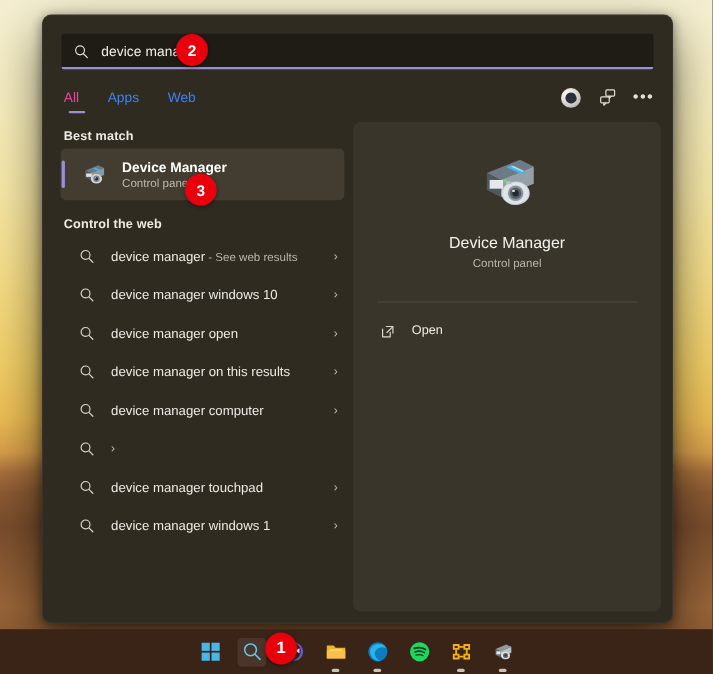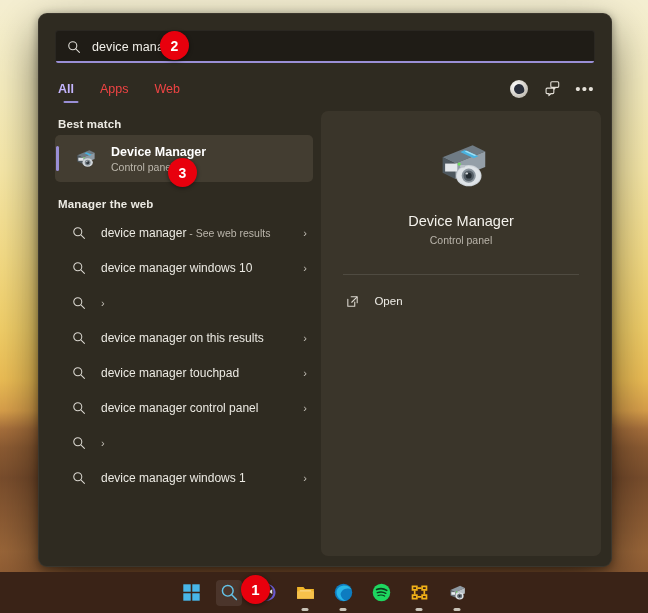--- a/index.html
+++ b/index.html
@@ -88,26 +88,26 @@
 
   
   .navrow {
     display:flex; align-items:center;
     padding:13px 16px 0 16px;
     height:46px;
   }
   .tabs { display:flex; align-items:flex-start; gap:0; }
   .tab {
     position:relative;
-    font-size:12.5px; color:#ef4444;
+    font-size:12.5px; color:#3b82f6;
     padding:2px 13px 9px 13px;
     cursor:default; white-space:nowrap;
   }
   .tab:first-child { padding-left:3px; }
-  .tab.active { color:#c4b5fd; font-weight:700; }
+  .tab.active { color:#ec4899; font-weight:400; }
   .tab.active::after {
     content:""; position:absolute;
     left:50%; transform:translateX(-50%);
     bottom:2px; width:15px; height:2.5px;
     background:#9a8fd6; border-radius:2px;
   }
   .tab .chev { font-size:9px; margin-left:4px; opacity:.85; }
 
   .nav-spacer { flex:1 1 auto; }
   .nav-icons { display:flex; align-items:center; gap:13px; padding-bottom:8px; }
@@ -280,21 +280,21 @@
             <ellipse cx="16.3" cy="17.2" rx="1.7" ry="1.7" fill="#2d343a"></ellipse>
             <ellipse cx="15.5" cy="16.3" rx="0.6" ry="0.6" fill="#e9edf0"></ellipse>
           </svg>
         </span>
         <span class="best-txt">
           <span class="best-title">Device Manager</span>
           <span class="best-sub">Control panel</span>
         </span>
       </div>
 
-      <div class="section-head" style="padding-top:16px">Manager the web</div>
+      <div class="section-head" style="padding-top:16px">Control the web</div>
 
       <div class="web-list">
 
       <div class="web-row">
             <span class="web-ic"><svg viewBox="0 0 16 16" width="14" height="14">
                 <circle cx="6.6" cy="6.6" r="4.6" fill="none" stroke="#e7e4dd" stroke-width="1.2"></circle>
                 <line x1="10.1" y1="10.1" x2="14.2" y2="14.2" stroke="#e7e4dd" stroke-width="1.2" stroke-linecap="round"></line>
               </svg></span>
             <span class="web-label">device manager<span class="dim"> - See web results</span></span>
             <span class="web-chev">›</span>
@@ -305,51 +305,52 @@
                 <line x1="10.1" y1="10.1" x2="14.2" y2="14.2" stroke="#e7e4dd" stroke-width="1.2" stroke-linecap="round"></line>
               </svg></span>
             <span class="web-label">device manager <b>windows 10</b></span>
             <span class="web-chev">›</span>
           </div>
           <div class="web-row">
             <span class="web-ic"><svg viewBox="0 0 16 16" width="14" height="14">
                 <circle cx="6.6" cy="6.6" r="4.6" fill="none" stroke="#e7e4dd" stroke-width="1.2"></circle>
                 <line x1="10.1" y1="10.1" x2="14.2" y2="14.2" stroke="#e7e4dd" stroke-width="1.2" stroke-linecap="round"></line>
               </svg></span>
+            <span class="web-label">device manager <b>open</b></span>
             <span class="web-chev">›</span>
           </div>
           <div class="web-row">
             <span class="web-ic"><svg viewBox="0 0 16 16" width="14" height="14">
                 <circle cx="6.6" cy="6.6" r="4.6" fill="none" stroke="#e7e4dd" stroke-width="1.2"></circle>
                 <line x1="10.1" y1="10.1" x2="14.2" y2="14.2" stroke="#e7e4dd" stroke-width="1.2" stroke-linecap="round"></line>
               </svg></span>
             <span class="web-label">device manager <b>on this results</b></span>
             <span class="web-chev">›</span>
           </div>
           <div class="web-row">
             <span class="web-ic"><svg viewBox="0 0 16 16" width="14" height="14">
                 <circle cx="6.6" cy="6.6" r="4.6" fill="none" stroke="#e7e4dd" stroke-width="1.2"></circle>
                 <line x1="10.1" y1="10.1" x2="14.2" y2="14.2" stroke="#e7e4dd" stroke-width="1.2" stroke-linecap="round"></line>
               </svg></span>
+            <span class="web-label">device manager <b>computer</b></span>
+            <span class="web-chev">›</span>
+          </div>
+          <div class="web-row">
+            <span class="web-ic"><svg viewBox="0 0 16 16" width="14" height="14">
+                <circle cx="6.6" cy="6.6" r="4.6" fill="none" stroke="#e7e4dd" stroke-width="1.2"></circle>
+                <line x1="10.1" y1="10.1" x2="14.2" y2="14.2" stroke="#e7e4dd" stroke-width="1.2" stroke-linecap="round"></line>
+              </svg></span>
+            <span class="web-chev">›</span>
+          </div>
+          <div class="web-row">
+            <span class="web-ic"><svg viewBox="0 0 16 16" width="14" height="14">
+                <circle cx="6.6" cy="6.6" r="4.6" fill="none" stroke="#e7e4dd" stroke-width="1.2"></circle>
+                <line x1="10.1" y1="10.1" x2="14.2" y2="14.2" stroke="#e7e4dd" stroke-width="1.2" stroke-linecap="round"></line>
+              </svg></span>
             <span class="web-label">device manager <b>touchpad</b></span>
-            <span class="web-chev">›</span>
-          </div>
-          <div class="web-row">
-            <span class="web-ic"><svg viewBox="0 0 16 16" width="14" height="14">
-                <circle cx="6.6" cy="6.6" r="4.6" fill="none" stroke="#e7e4dd" stroke-width="1.2"></circle>
-                <line x1="10.1" y1="10.1" x2="14.2" y2="14.2" stroke="#e7e4dd" stroke-width="1.2" stroke-linecap="round"></line>
-              </svg></span>
-            <span class="web-label">device manager <b>control panel</b></span>
-            <span class="web-chev">›</span>
-          </div>
-          <div class="web-row">
-            <span class="web-ic"><svg viewBox="0 0 16 16" width="14" height="14">
-                <circle cx="6.6" cy="6.6" r="4.6" fill="none" stroke="#e7e4dd" stroke-width="1.2"></circle>
-                <line x1="10.1" y1="10.1" x2="14.2" y2="14.2" stroke="#e7e4dd" stroke-width="1.2" stroke-linecap="round"></line>
-              </svg></span>
             <span class="web-chev">›</span>
           </div>
           <div class="web-row">
             <span class="web-ic"><svg viewBox="0 0 16 16" width="14" height="14">
                 <circle cx="6.6" cy="6.6" r="4.6" fill="none" stroke="#e7e4dd" stroke-width="1.2"></circle>
                 <line x1="10.1" y1="10.1" x2="14.2" y2="14.2" stroke="#e7e4dd" stroke-width="1.2" stroke-linecap="round"></line>
               </svg></span>
             <span class="web-label">device manager <b>windows 1</b></span>
             <span class="web-chev">›</span>
           </div>

